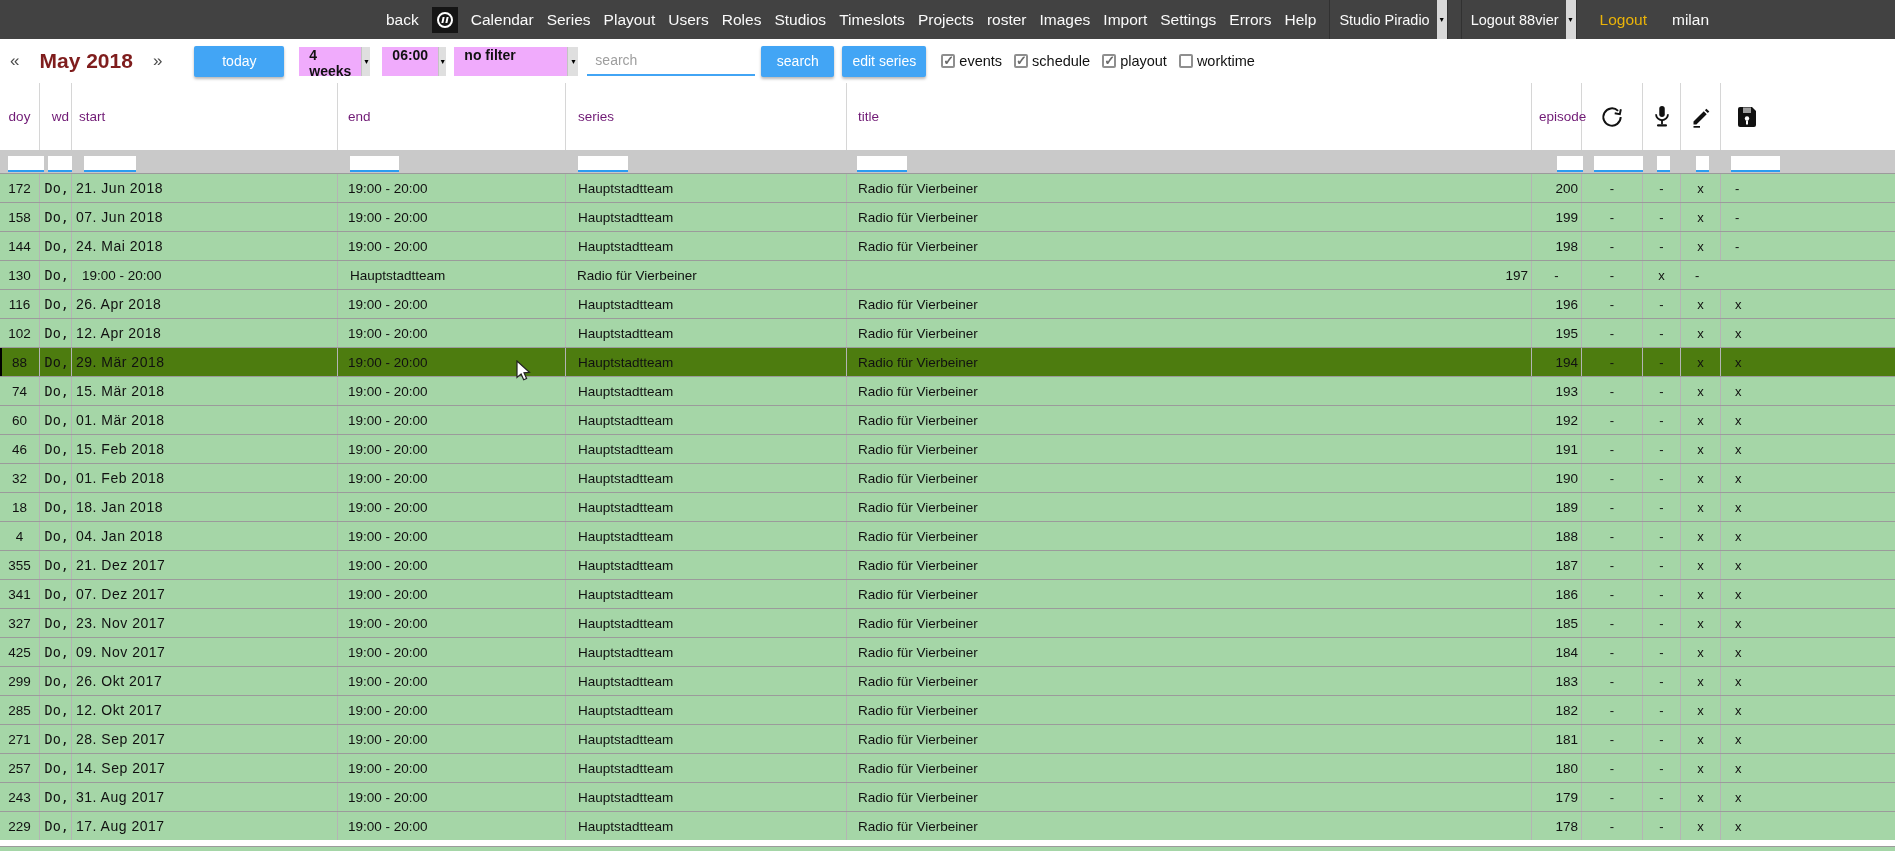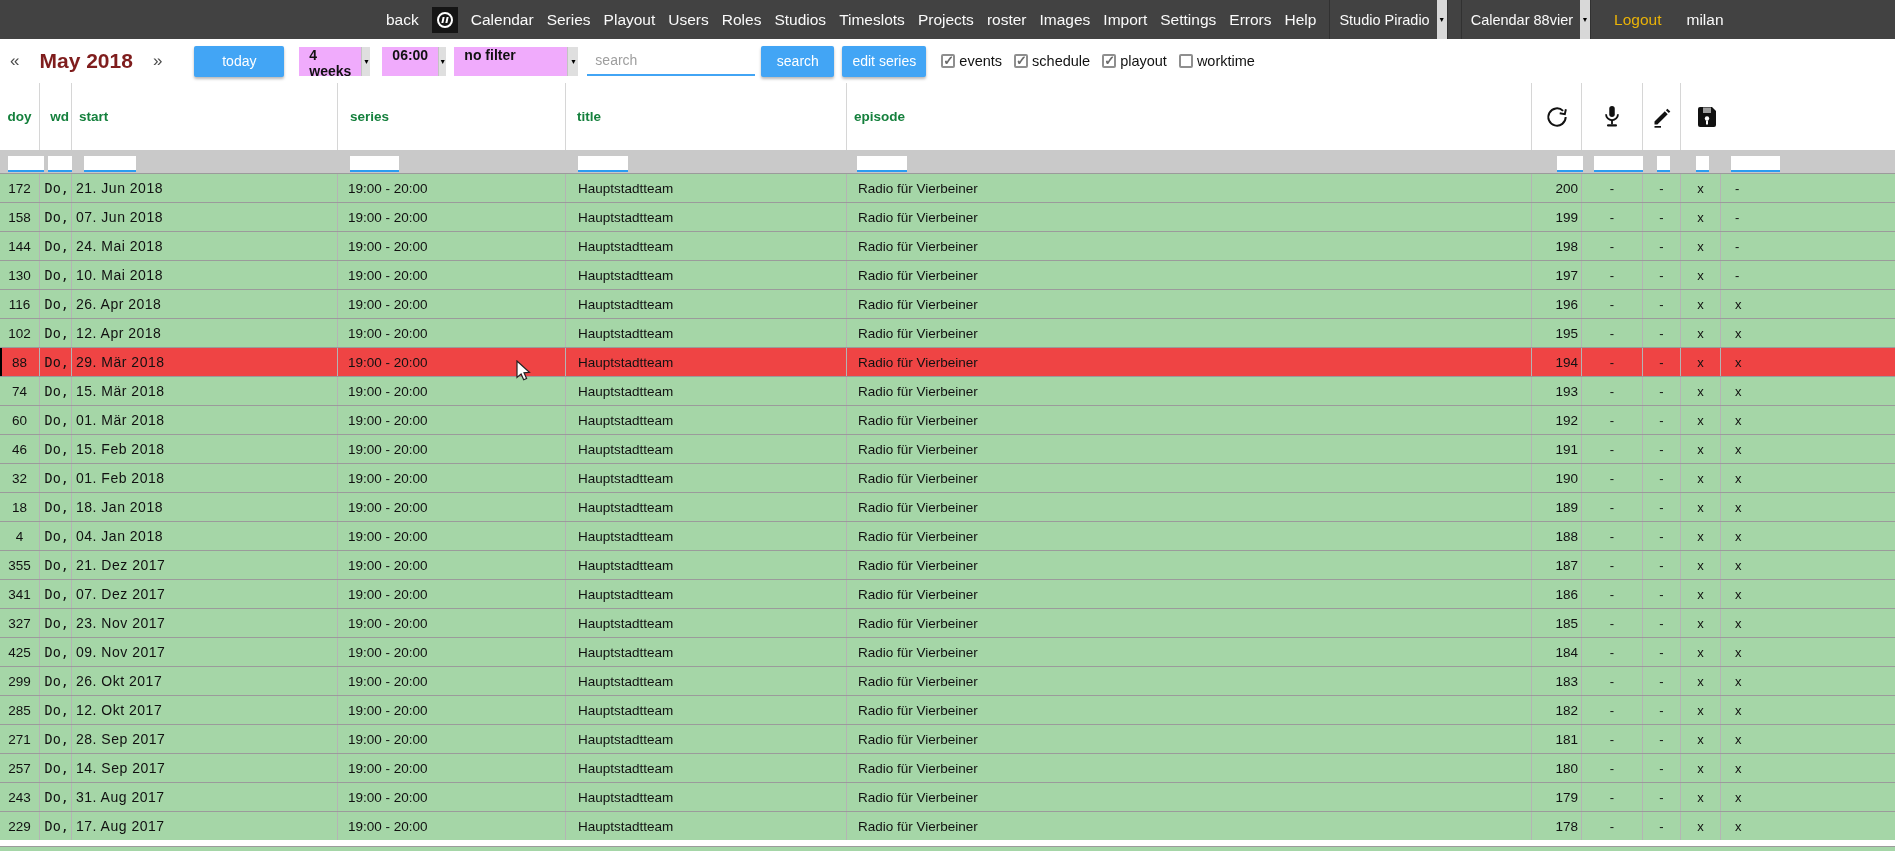--- a/index.html
+++ b/index.html
@@ -44,21 +44,21 @@
   .cb .box { width:14px; height:14px; background:#fff; border:2px solid #8f8f8f;
              border-radius:2px; position:relative; }
   .cb .box.checked::after { content:"✓"; position:absolute; left:0px; top:-3px;
                             font-size:13px; font-weight:bold; color:#6b6b6b; }
   .cb .cb-label { margin-left:4px; font-size:14.5px; color:#111; }
 
   
   .grid-row { display:grid;
     grid-template-columns:40px 32px 266px 228px 281px 685px 50px 61px 38px 40px 174px; }
 
-  .thead { height:67px; background:#fff; font-weight:bold; font-size:13.5px; color:#15803d; }
+  .thead { height:67px; background:#fff; font-weight:normal; font-size:13.5px; color:#701a75; }
   .thead > div { display:flex; align-items:center; border-right:1px solid #d6d6d6; cursor:pointer; }
   .thead > div:last-child { border-right:none; }
   .h-doy { justify-content:center; }
   .h-wd { justify-content:flex-end; padding-right:2px; }
   .h-start { padding-left:7px; }
   .h-end { padding-left:10px; }
   .h-series { padding-left:12px; }
   .h-title { padding-left:11px; }
   .h-episode { padding-left:7px; }
   .h-icon { justify-content:center; }
@@ -71,21 +71,21 @@
                       padding:0 2px; }
   .f-doy input{ width:36px; margin-left:8px; }  .f-wd input{ width:24px; margin-left:8px; }
   .f-start input{ width:52px; margin-left:12px; } .f-end input{ width:49px; margin-left:12px; }
   .f-series input{ width:50px; margin-left:12px; } .f-title input{ width:50px; margin-left:10px; }
   .f-episode input{ width:26px; margin-left:25px; } .f-repeat input{ width:49px; margin-left:12px; }
   .f-mic input{ width:13px; margin-left:14px; } .f-pencil input{ width:13px; margin-left:15px; }
   .f-save input{ width:49px; margin-left:10px; }
 
   .row { height:29px; background:#a5d6a7; border-top:1px solid #9b9b9b;
          align-items:center; font-size:13.5px; color:#111; position:relative; cursor:pointer; }
-  .row.hovered { background:#ef4444;text-align:center; }
+  .row.hovered { background:#4d7c0f;text-align:center; }
   .row.hovered::before { content:""; position:absolute; left:0; top:0; bottom:0;
                          width:2px; background:#000; }
   .row > div { border-right:1px solid #b4b4b4; height:100%; display:flex; align-items:center; }
   .row > div:last-child { border-right:none; }
   .c-doy { justify-content:center; }
   .c-wd { font-family:"DejaVu Sans Mono", monospace; font-size:13.5px;
           justify-content:flex-end; padding-right:2px; }
   .c-start { font-family:Liberation Sans, sans-serif; font-size:14px;
              letter-spacing:.5px; padding-left:4px; }
   .c-end { padding-left:10px; }
@@ -139,21 +139,21 @@
 
   <span class="nav-item">Errors</span>
 
   <span class="nav-item">Help</span>
 </span>
     <span class="bar-select">
       <span class="lbl">Studio Piradio</span>
       <span class="strip">▼</span>
     </span>
     <span class="bar-select">
-      <span class="lbl">Calendar 88vier</span>
+      <span class="lbl">Logout 88vier</span>
       <span class="strip">▼</span>
     </span>
     <span class="logout">Logout</span>
     <span class="username">milan</span>
   </div>
 </div>
 
 <div class="toolbar">
   <span class="pg-arrow" style="margin-left:10px">«</span>
   <span class="month-title" style="margin-left:20px">May 2018</span>
@@ -194,20 +194,21 @@
     <span class="box"></span>
     <span class="cb-label">worktime</span>
   </label>
 </span>
 </div>
 
 <div class="grid-row thead">
   <div class="h-doy">doy</div>
   <div class="h-wd">wd</div>
   <div class="h-start">start</div>
+  <div class="h-end">end</div>
   <div class="h-series">series</div>
   <div class="h-title">title</div>
   <div class="h-episode">episode</div>
   <div class="h-icon">
     <span>
       <svg width="26" height="26" viewBox="0 0 24 24">
         <path d="M20 12 A8 8 0 1 1 17.6 6.3" fill="none" stroke="#111" stroke-width="1.8"></path>
         <path d="M14.5 8.6 L19.2 9.4 L20.2 4.8" fill="none" stroke="#111" stroke-width="1.8"></path>
       </svg>
     </span>
@@ -296,21 +297,20 @@
     <div class="c-episode">198</div>
     <div class="c-repeat">-</div>
     <div class="c-mic">-</div>
     <div class="c-pencil">x</div>
     <div class="c-save">-</div>
   </div>
 
   <div class="grid-row row">
     <div class="c-doy">130</div>
     <div class="c-wd">Do,</div>
-    <div class="c-start">10. Mai 2018</div>
     <div class="c-end">19:00 - 20:00</div>
     <div class="c-series">Hauptstadtteam</div>
     <div class="c-title">Radio für Vierbeiner</div>
     <div class="c-episode">197</div>
     <div class="c-repeat">-</div>
     <div class="c-mic">-</div>
     <div class="c-pencil">x</div>
     <div class="c-save">-</div>
   </div>
 

